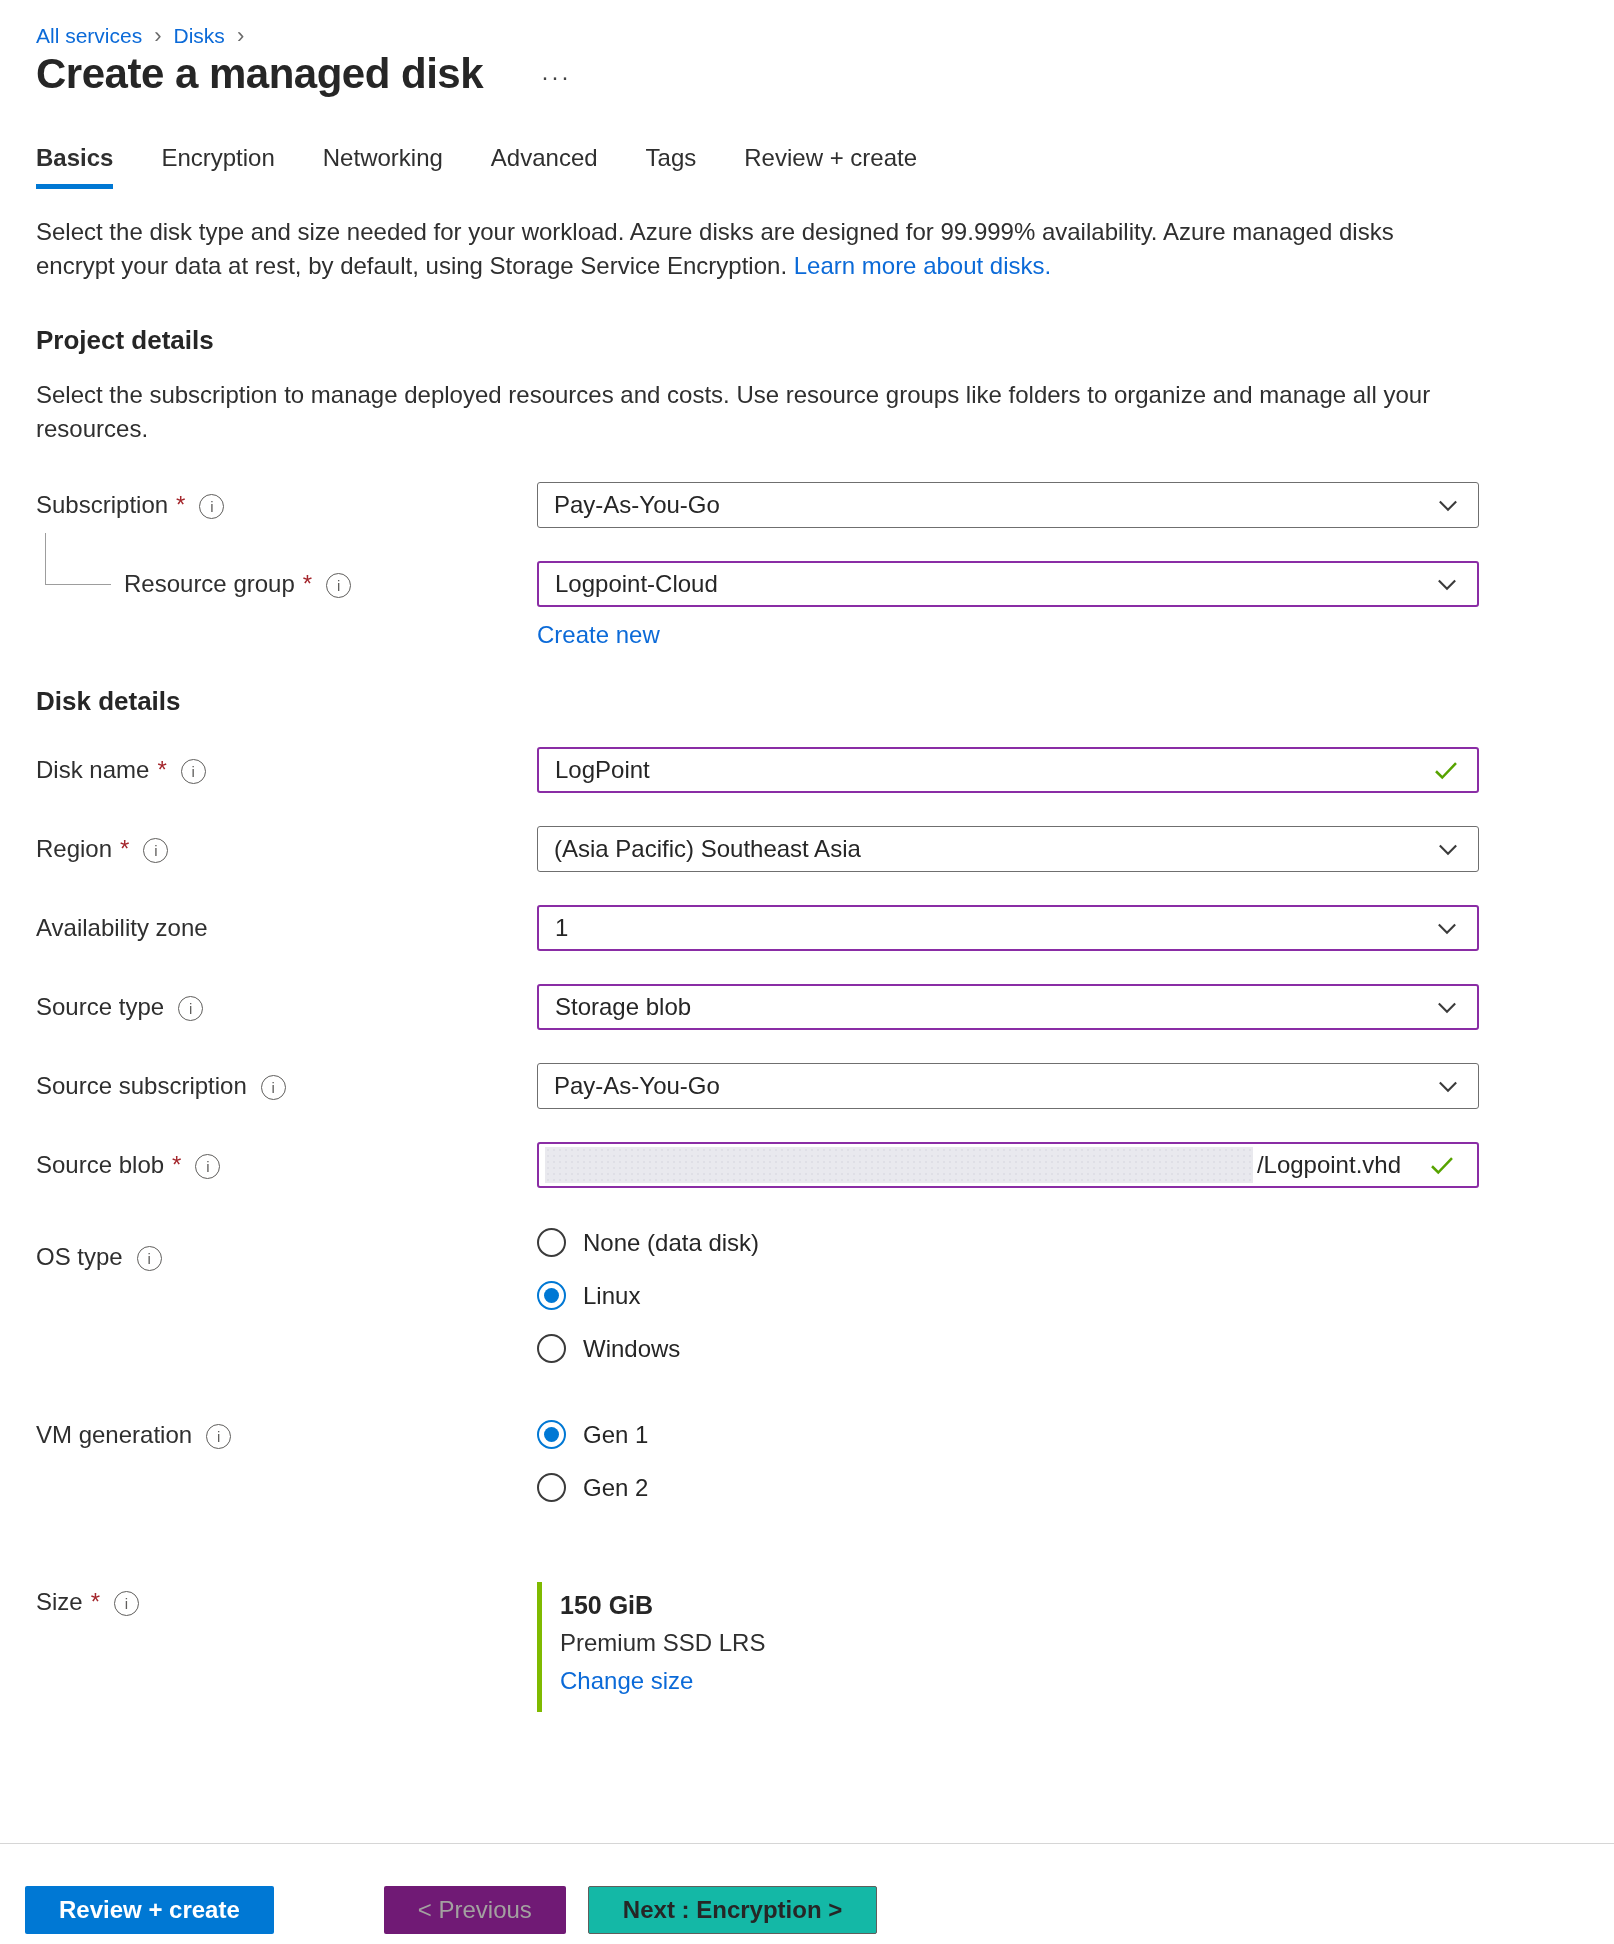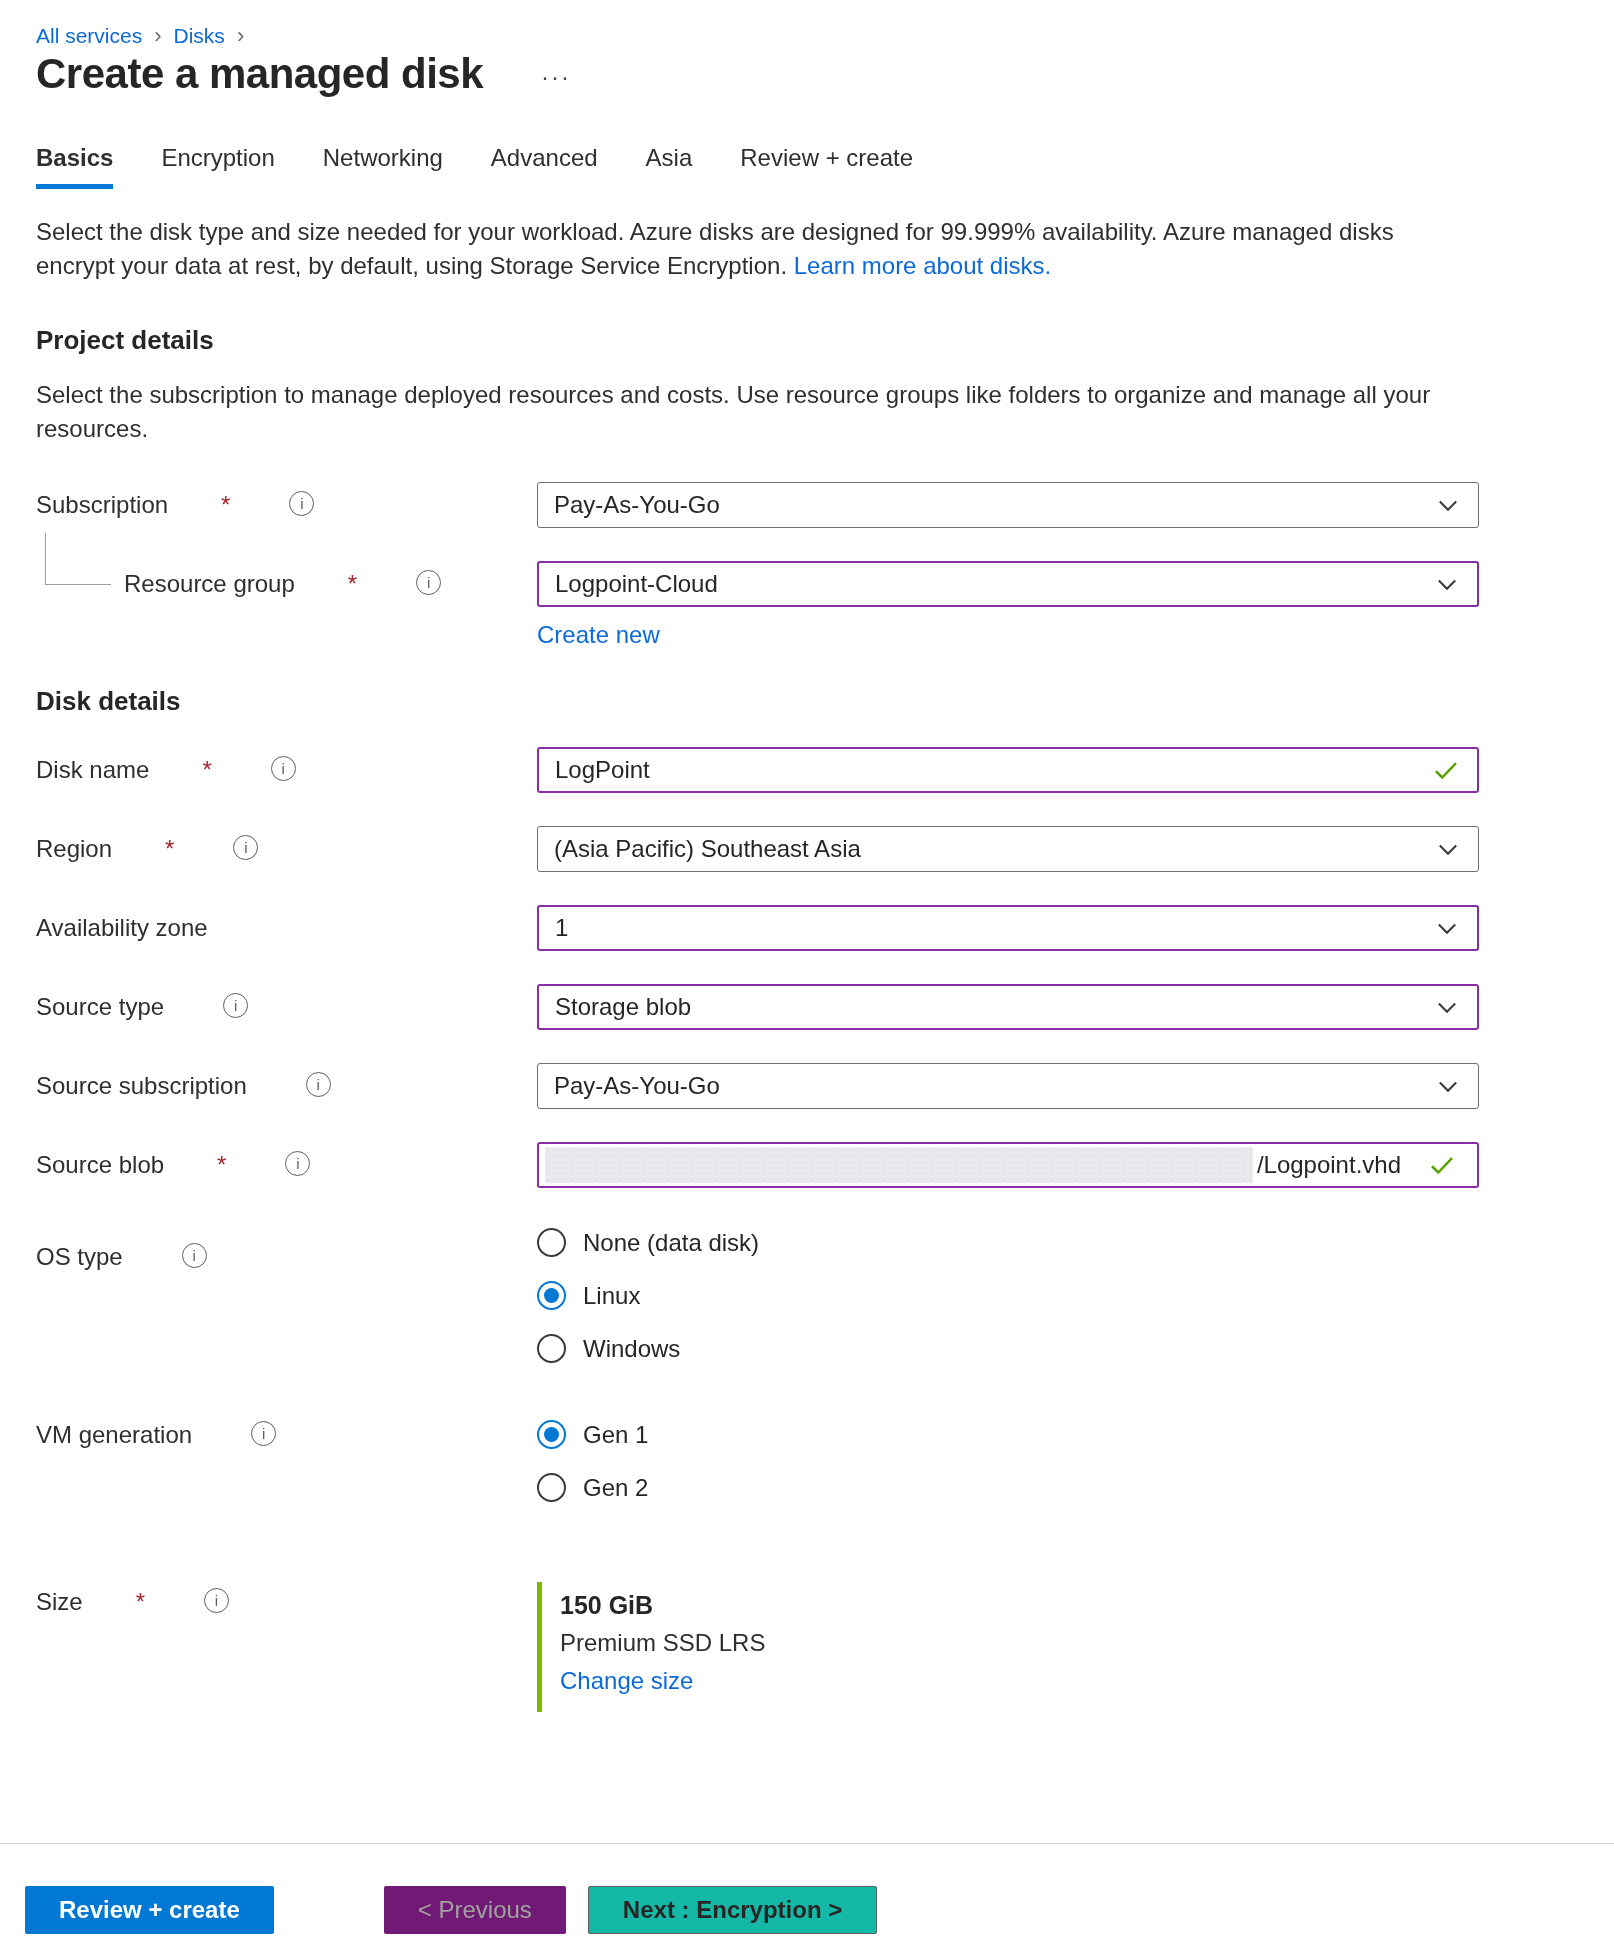--- a/index.html
+++ b/index.html
@@ -29,21 +29,21 @@
   .intro { margin-top:26px; width:1400px; font-size:24px; line-height:34px; color:#2f2f2f; }
   .intro a, a.plain-link { color:#0b6ad8; text-decoration:none; cursor:pointer; }
 
   h2.section { margin-top:42px; font-size:26px; font-weight:700; color:#262626; }
   .section-desc { margin-top:22px; width:1460px; font-size:24px; line-height:34px; color:#2f2f2f; }
 
   
   .form { margin-top:36px; }
   .row { display:flex; align-items:center; margin-bottom:33px; position:relative; }
   .row.top-align { align-items:flex-start; }
-  .label-col { width:501px; display:flex; align-items:flex-start; font-size:24px; color:#2f2f2f; flex-shrink:0;gap:45px; }
+  .label-col { width:501px; display:flex; align-items:flex-end; font-size:24px; color:#2f2f2f; flex-shrink:0; }
   .asterisk { color:#a4262c; margin-left:8px; font-size:24px; }
   .info-icon { width:25px; height:25px; border:1.5px solid #5f5e5c; border-radius:50%;
     margin-left:14px; display:flex; align-items:center; justify-content:center;
     font-size:15px; color:#5f5e5c; flex-shrink:0; }
 
   .control { width:942px; height:46px; background:#fff; border:1px solid #6f6f6f;
     border-radius:3px; display:flex; align-items:center; padding:0 16px;
     font-size:24px; color:#262626; cursor:pointer; }
   .control.purple { border:2px solid #8a2da5; }
   .control .chev { margin-left:auto; flex-shrink:0; }
@@ -111,21 +111,21 @@
   <div class="title-row">
     <h1>Create a managed disk</h1>
     <span class="more-dots">···</span>
   </div>
 
   <div class="tabs">
     <div class="tab active">Basics</div>
     <div class="tab">Encryption</div>
     <div class="tab">Networking</div>
     <div class="tab">Advanced</div>
-    <div class="tab">Asia</div>
+    <div class="tab">Tags</div>
     <div class="tab">Review + create</div>
   </div>
 
   <p class="intro"><span>Select the disk type and size needed for your workload. Azure disks are designed for 99.999% availability. Azure managed disks encrypt your data at rest, by default, using Storage Service Encryption. </span><a>Learn more about disks.</a></p>
 
   <h2 class="section">Project details</h2>
   <p class="section-desc">Select the subscription to manage deployed resources and costs. Use resource groups like folders to organize and manage all your resources.</p>
 
   <div class="form">
 

